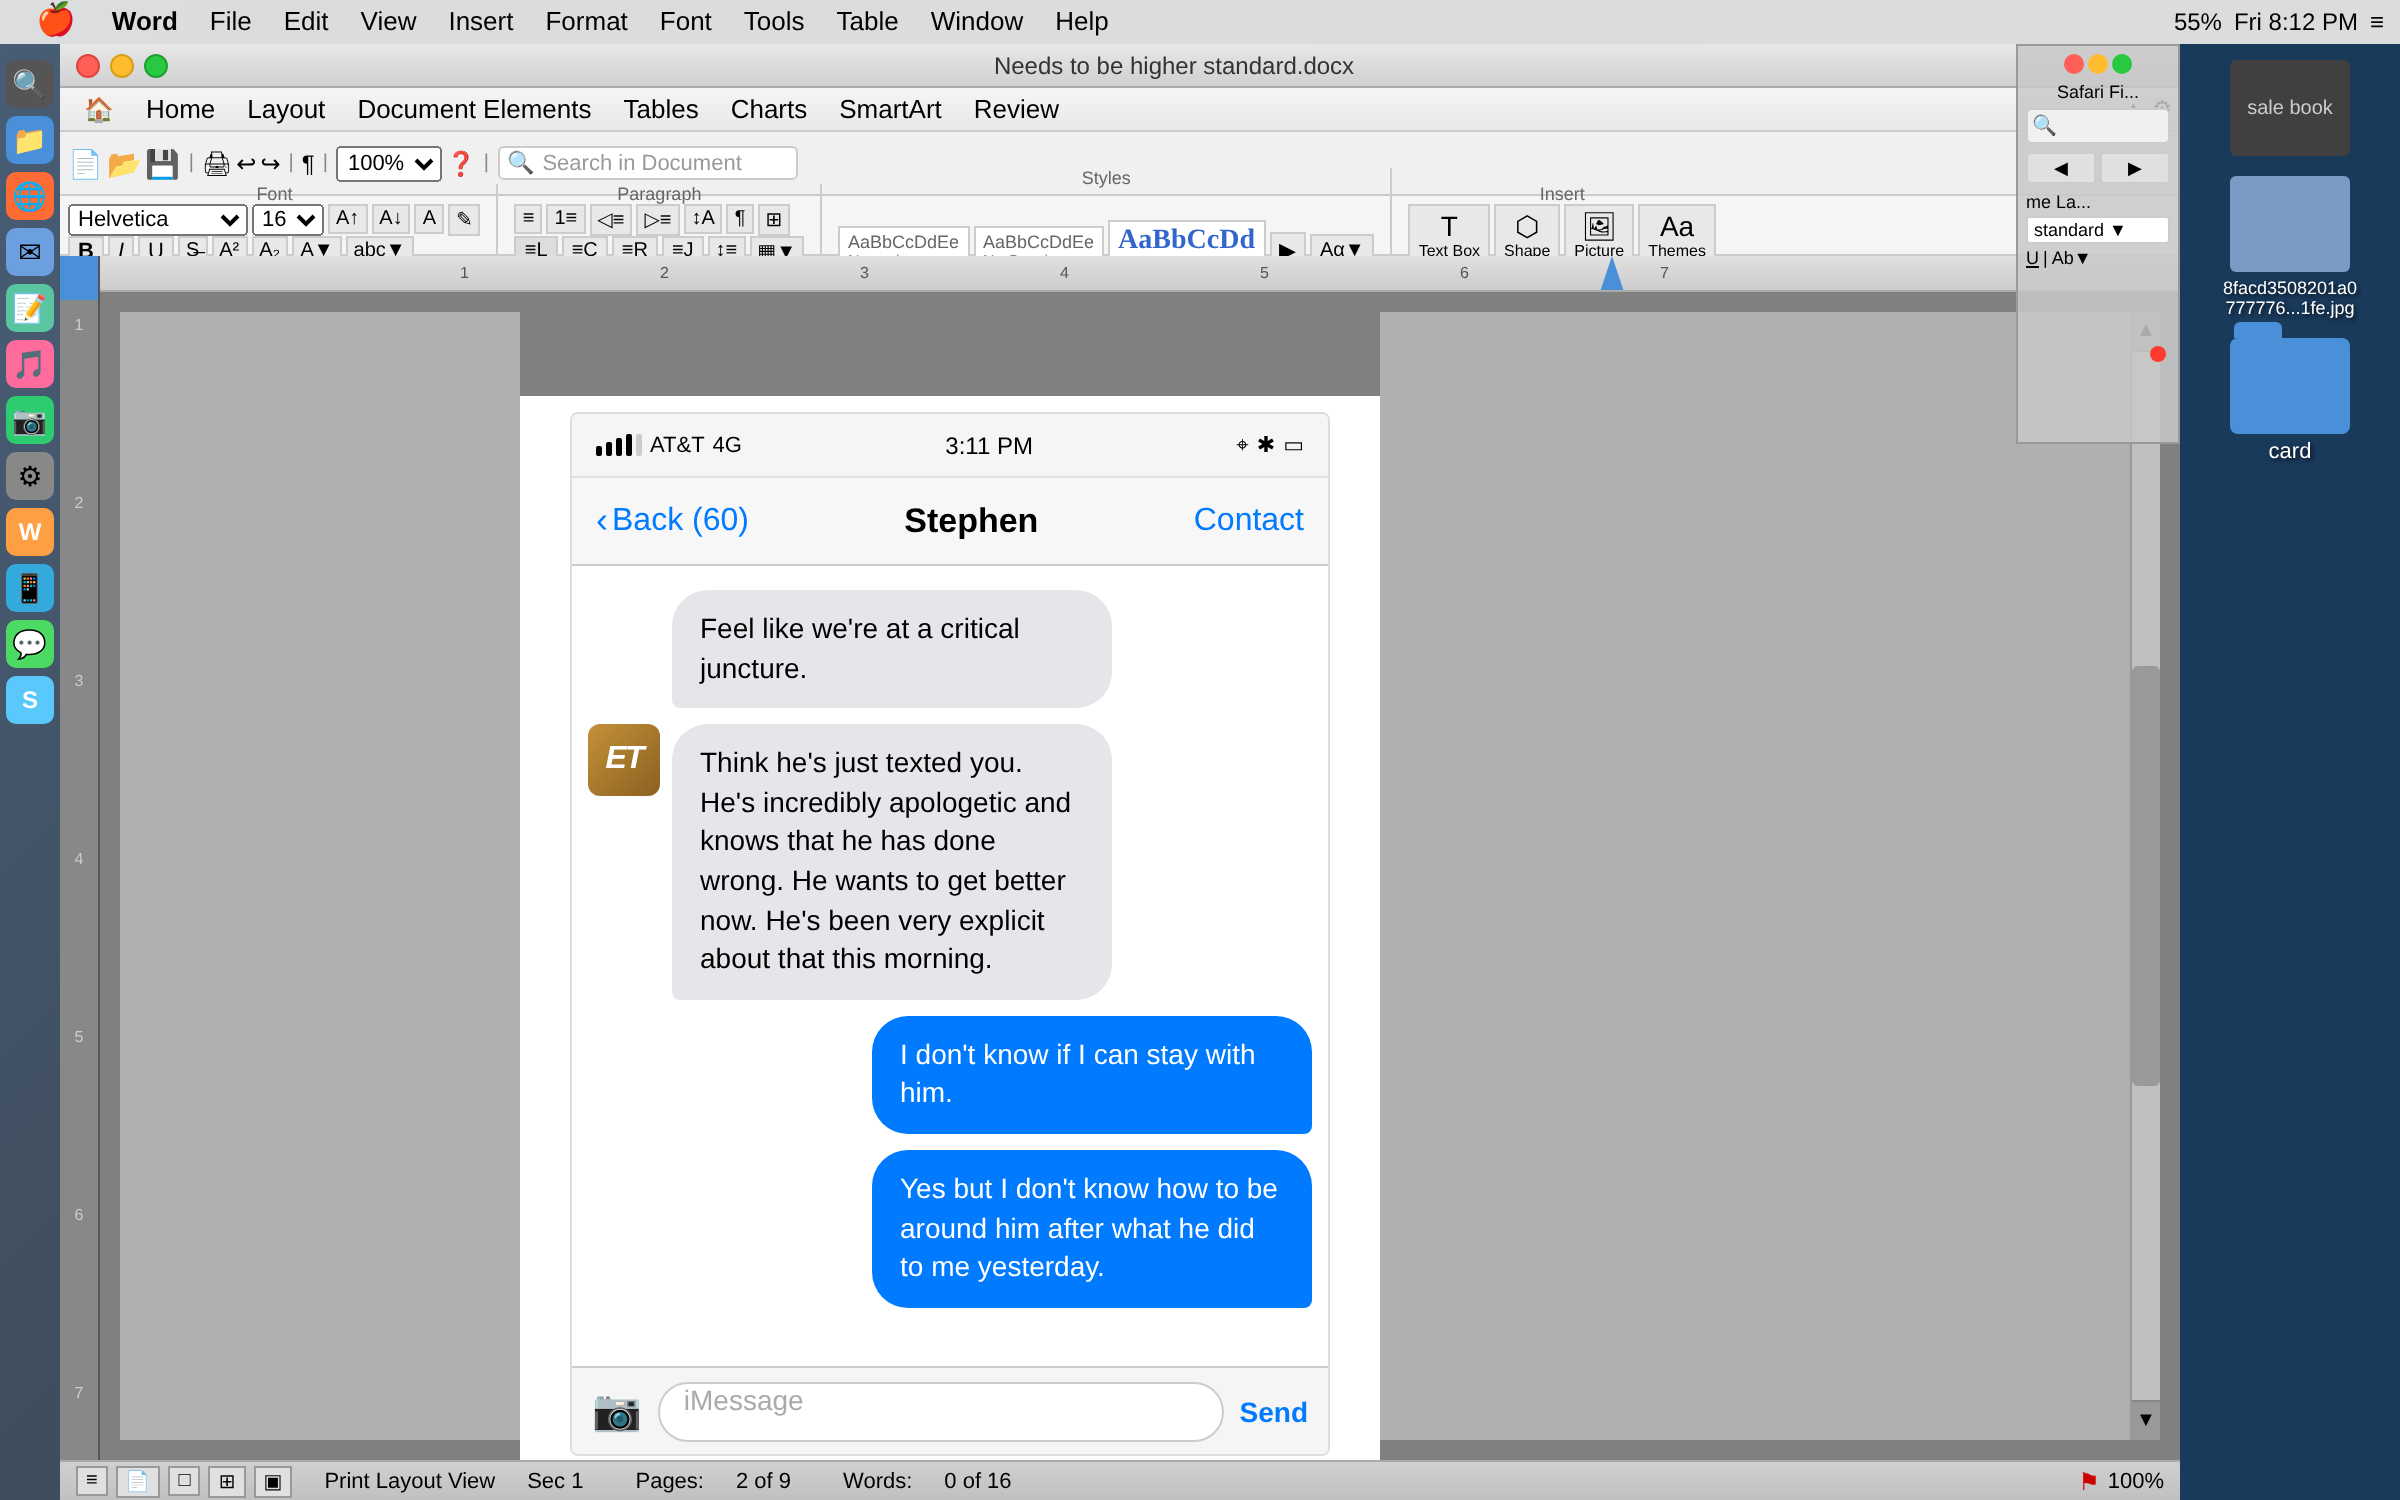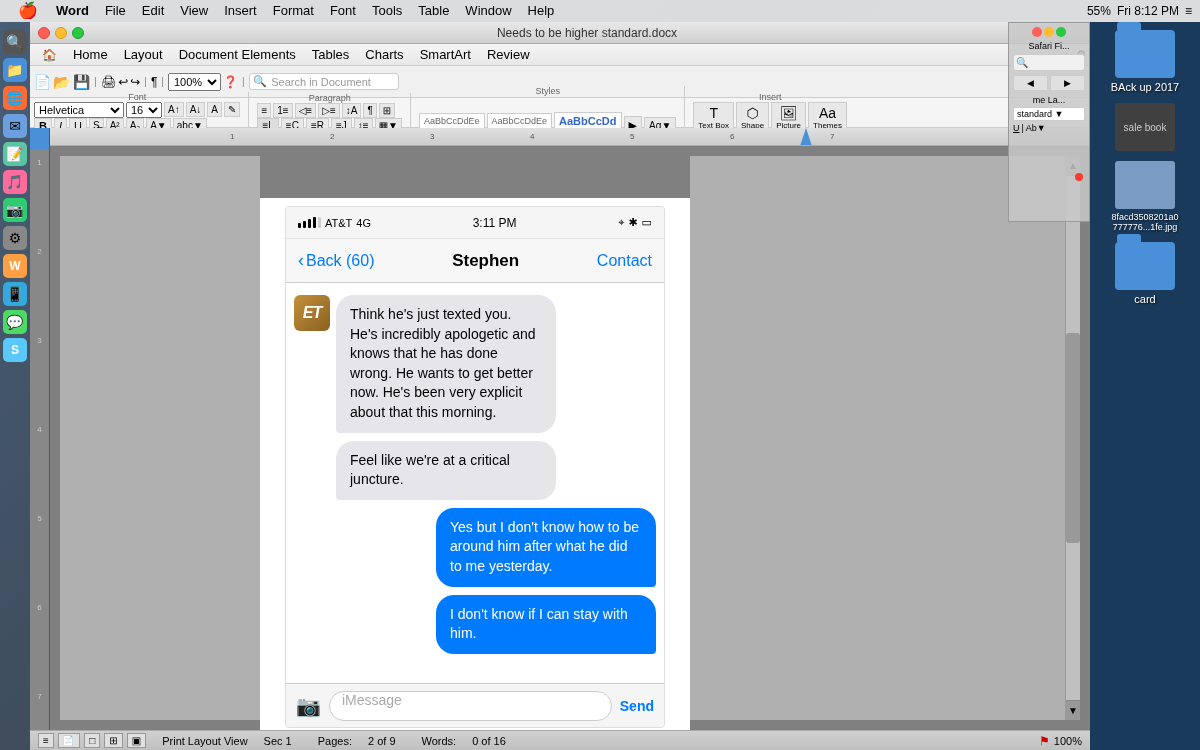--- a/index.html
+++ b/index.html
@@ -453,24 +453,20 @@
     <div class="dock-icon" style="background:#2ecc71;">📷</div>
     <div class="dock-icon" style="background:#888;">⚙</div>
     <div class="dock-icon" style="background:#ff9f43; font-size:12px; color:#fff; font-weight:bold;">W</div>
     <div class="dock-icon" style="background:#34aadc;">📱</div>
     <div class="dock-icon" style="background:#4cd964;">💬</div>
     <div class="dock-icon" style="background:#5ac8fa; color:#fff; font-weight:bold; font-size:12px;">S</div>
   </div>
 
   <div class="right-panel">
     <div class="desktop-folder">
-      <div class="folder-icon" style="background:#4a90d9;"></div>
-      <span class="folder-label">BAck up 2017</span>
-    </div>
-    <div class="desktop-folder">
       <div style="width:60px;height:48px;background:#404040;border-radius:3px;display:flex;align-items:center;justify-content:center;">
         <span style="font-size:10px;color:#ccc;word-break:break-all;text-align:center;padding:2px;">sale book</span>
       </div>
     </div>
     <div class="desktop-folder">
       <div style="width:60px;height:48px;background:#7a9bc4;border-radius:3px;"></div>
       <span class="folder-label" style="font-size:9px;">8facd3508201a0 777776...1fe.jpg</span>
     </div>
     <div class="desktop-folder">
       <div class="folder-icon" style="background:#4a90d9;"></div>
@@ -485,21 +481,21 @@
       <div style="width:10px;height:10px;border-radius:50%;background:#28c840;"></div>
     </div>
     <div style="font-size:9px;text-align:center;margin-bottom:3px;">Safari Fi...</div>
     <div style="background:#f0f0f0;border:1px solid #ccc;border-radius:3px;padding:2px;margin-bottom:4px;display:flex;gap:2px;align-items:center;">
       <span>🔍</span>
     </div>
     <div style="display:grid;grid-template-columns:1fr 1fr;gap:2px;margin-bottom:4px;">
       <div style="background:#e0e0e0;border:1px solid #ccc;border-radius:2px;padding:2px;font-size:9px;text-align:center;">◀</div>
       <div style="background:#e0e0e0;border:1px solid #ccc;border-radius:2px;padding:2px;font-size:9px;text-align:center;">▶</div>
     </div>
-    <div style="font-size:9px;margin-bottom:2px;text-align:center;">me  La...</div>
+    <div style="font-size:9px;margin-bottom:2px;">me  La...</div>
     <div style="background:#fff;border:1px solid #ccc;border-radius:2px;padding:1px 3px;font-size:9px;margin-bottom:2px;">standard ▼</div>
     <div style="font-size:9px;display:flex;gap:2px;align-items:center;">
       <span style="text-decoration:underline;">U</span>
       <span>|</span>
       <span>Ab▼</span>
     </div>
     <div style="width:8px;height:8px;border-radius:50%;background:#ff3b30;position:absolute;bottom:40px;right:6px;"></div>
   </div>
 
   <div class="word-window">
@@ -608,21 +604,21 @@
         <div style="display:flex;gap:2px;align-items:center;">
           <div style="border:1px solid #ccc;background:#fff;padding:2px 4px;font-size:10px;">
             <div style="font-size:9px;color:#666;">AaBbCcDdEe</div>
             <div style="font-size:8px;color:#888;">Normal</div>
           </div>
           <div style="border:1px solid #ccc;background:#fff;padding:2px 4px;font-size:10px;">
             <div style="font-size:9px;color:#666;">AaBbCcDdEe</div>
             <div style="font-size:8px;color:#888;">No Spacing</div>
           </div>
           <div style="border:1px solid #ccc;background:#fff;padding:2px 4px;font-size:10px;">
-            <div style="font-size:11px;color:#3366cc;font-weight:bold;">AaBbCcDd</div>
+            <div style="font-size:14px;color:#3366cc;font-weight:bold;font-family:Liberation Serif, serif;">AaBbCcDd</div>
             <div style="font-size:8px;color:#888;">Heading 1</div>
           </div>
           <button style="border:1px solid #ccc;background:#e8e8e8;font-size:11px;padding:2px 4px;cursor:pointer;">▶</button>
           <button style="border:1px solid #ccc;background:#e8e8e8;font-size:10px;padding:2px 4px;cursor:pointer;">Aα▼</button>
         </div>
       </div>
 
       <div style="display:flex;flex-direction:column;">
         <span style="font-size:9px;color:#666;text-align:center;">Insert</span>
         <div style="display:flex;gap:2px;align-items:center;">
@@ -711,35 +707,35 @@
                   <span class="nav-back-chevron">‹</span>
                   <span>Back (60)</span>
                 </div>
                 <div class="nav-contact-name">Stephen</div>
                 <div class="nav-contact-link">Contact</div>
               </div>
 
               <div class="messages-container">
 
                 <div class="msg-incoming">
+                  <div style="width:36px;flex-shrink:0;"></div>
+                  <div class="bubble-incoming">Feel like we're at a critical juncture.</div>
+                </div>
+
+                <div class="msg-incoming">
                   <div class="msg-avatar msg-avatar-et">ET</div>
                   <div class="bubble-incoming">Think he's just texted you. He's incredibly apologetic and knows that he has done wrong. He wants to get better now. He's been very explicit about that this morning.</div>
                 </div>
 
-                <div class="msg-incoming">
-                  <div style="width:36px;flex-shrink:0;"></div>
-                  <div class="bubble-incoming">Feel like we're at a critical juncture.</div>
+                <div class="msg-outgoing">
+                  <div class="bubble-outgoing">I don't know if I can stay with him.</div>
                 </div>
 
                 <div class="msg-outgoing">
                   <div class="bubble-outgoing">Yes but I don't know how to be around him after what he did to me yesterday.</div>
-                </div>
-
-                <div class="msg-outgoing">
-                  <div class="bubble-outgoing">I don't know if I can stay with him.</div>
                 </div>
               </div>
 
               <div class="imessage-input-bar">
                 <span class="camera-icon-btn">📷</span>
                 <div class="imessage-input">
                   <span style="color:#aaa;font-size:14px;">iMessage</span>
                 </div>
                 <span class="send-btn">Send</span>
               </div>

